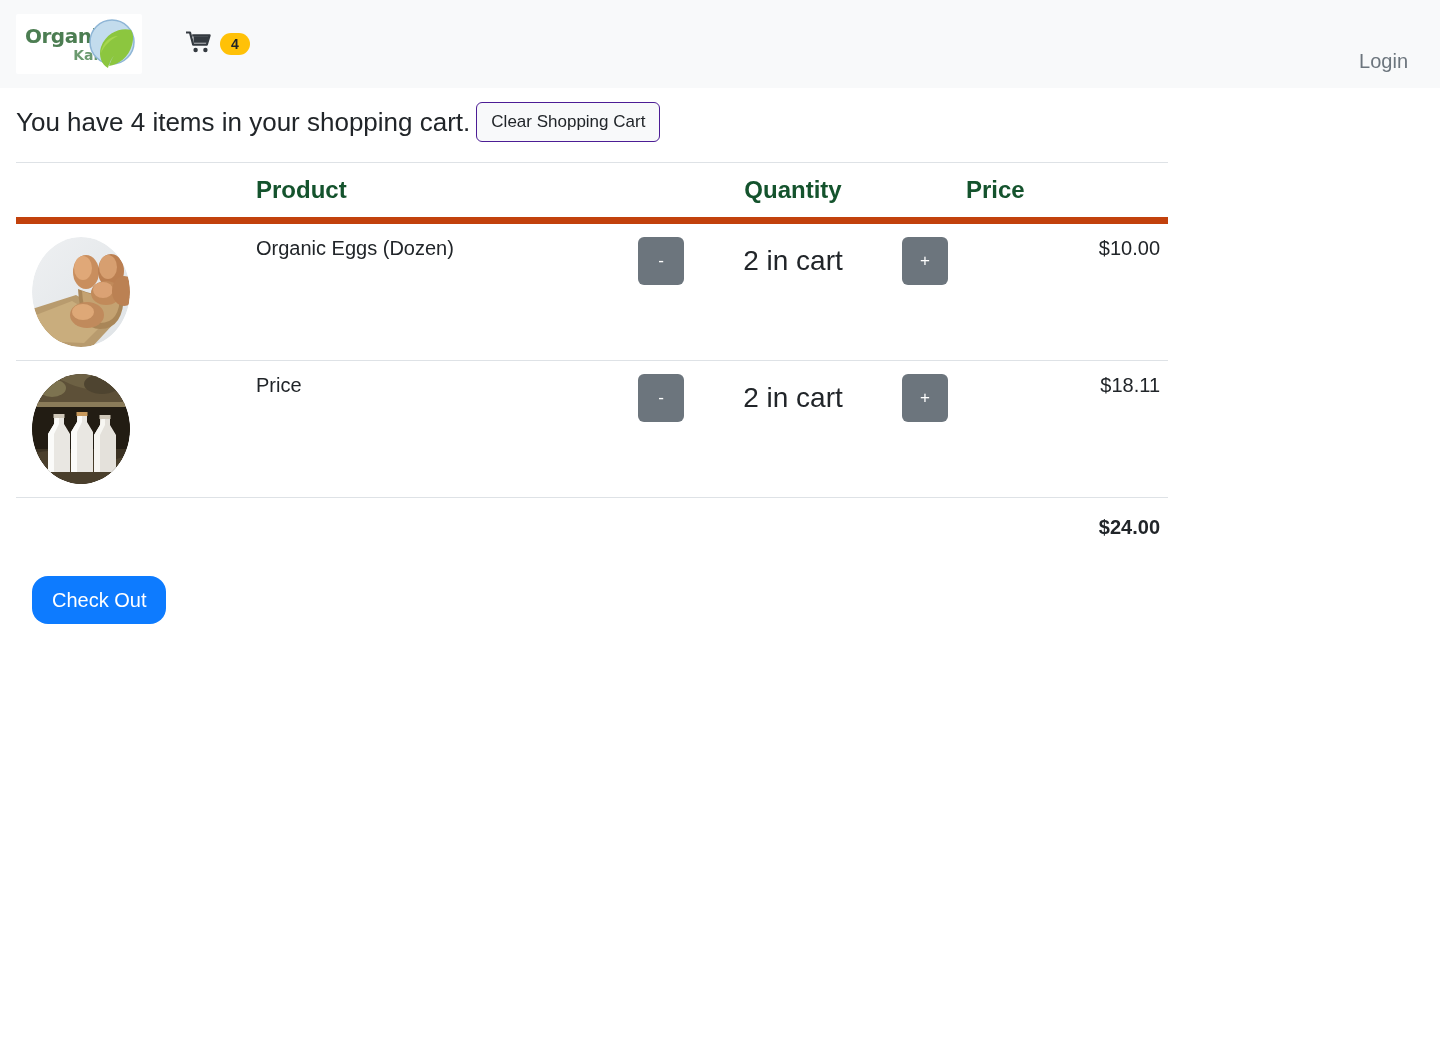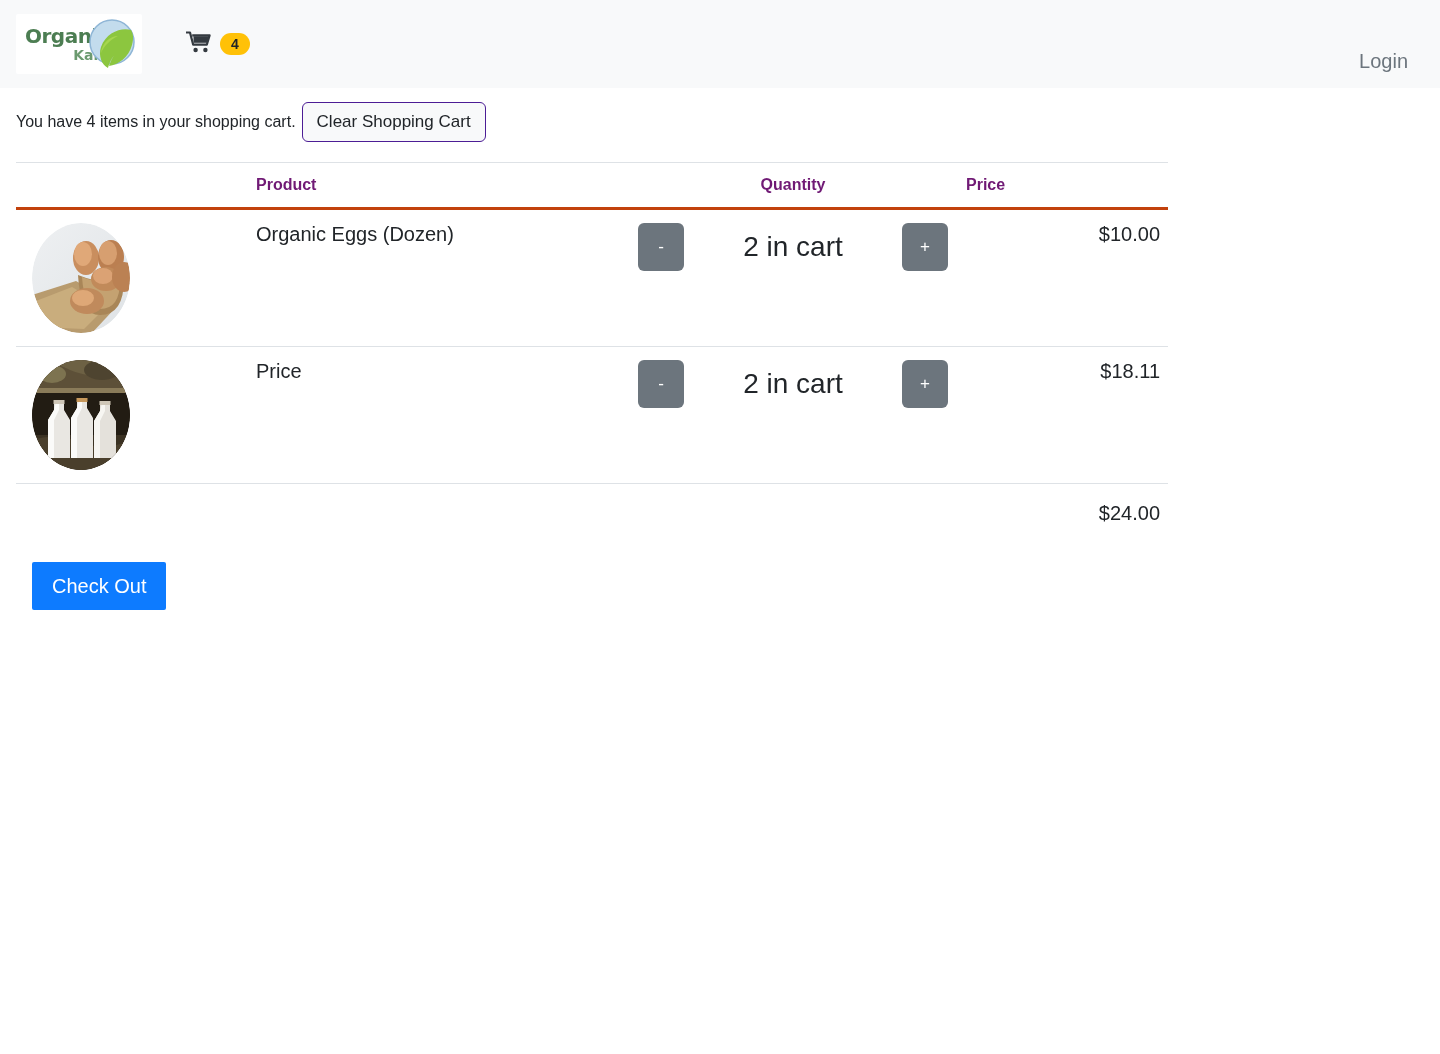--- a/index.html
+++ b/index.html
@@ -108,21 +108,21 @@
     line-height: 1.05;
     color: #212529;
   }
   .subline {
     display: flex;
     align-items: center;
     margin-top: 14px;
     gap: 6px;
   }
   .subline-text {
-    font-size: 16px;
+    font-size: 26px;
     color: #212529;
   }
   .btn-clear {
     background: #f8f9fa;
     border: 1px solid #4c1d95;
     color: #212529;
     font-family: "Liberation Sans", sans-serif;
     font-size: 17px;
     padding: 9px 14px;
     border-radius: 6px;
@@ -132,25 +132,25 @@
 
   
   .cart-table {
     width: 1152px;
     border-collapse: collapse;
     margin-top: 20px;
     table-layout: fixed;
   }
   .cart-table thead th {
     border-top: 1px solid #dee2e6;
-    border-bottom: 3px solid #c2410c;
+    border-bottom: 7px solid #c2410c;
     padding: 13px 8px;
-    font-size: 16px;
-    font-weight: bold;
-    color: #701a75;
+    font-size: 24px;
+    font-weight: bold;
+    color: #14532d;
   }
   .col-img    { width: 232px; }
   .col-name   { width: 380px; text-align: left; }
   .col-qty    { width: 330px; text-align: center; }
   .col-price  { width: 210px; text-align: left; }
 
   .cart-table tbody td {
     border-bottom: 1px solid #dee2e6;
     padding: 13px 8px;
     vertical-align: top;
@@ -192,36 +192,36 @@
   }
   .qty-label {
     font-size: 28px;
     color: #212529;
     flex: 1 1 auto;
     text-align: center;
   }
 
   .total-row td {
     border-bottom: none !important;
-    font-weight: normal;
+    font-weight: bold;
     font-size: 21px;
     padding-top: 18px !important;
   }
   .total-row { height: auto !important; }
 
   .btn-checkout {
     display: inline-block;
     margin: 24px 0 0 16px;
     background: #0d7bff;
     border: none;
     color: #ffffff;
     font-family: "Liberation Sans", sans-serif;
     font-size: 20px;
     padding: 12px 20px;
-    border-radius: 2px;
+    border-radius: 16px;
     cursor: pointer;
     line-height: 1.2;
   }
 </style>
 </head>
 <body>
 
 <div class="navbar">
 
   <div class="brand-logo">

